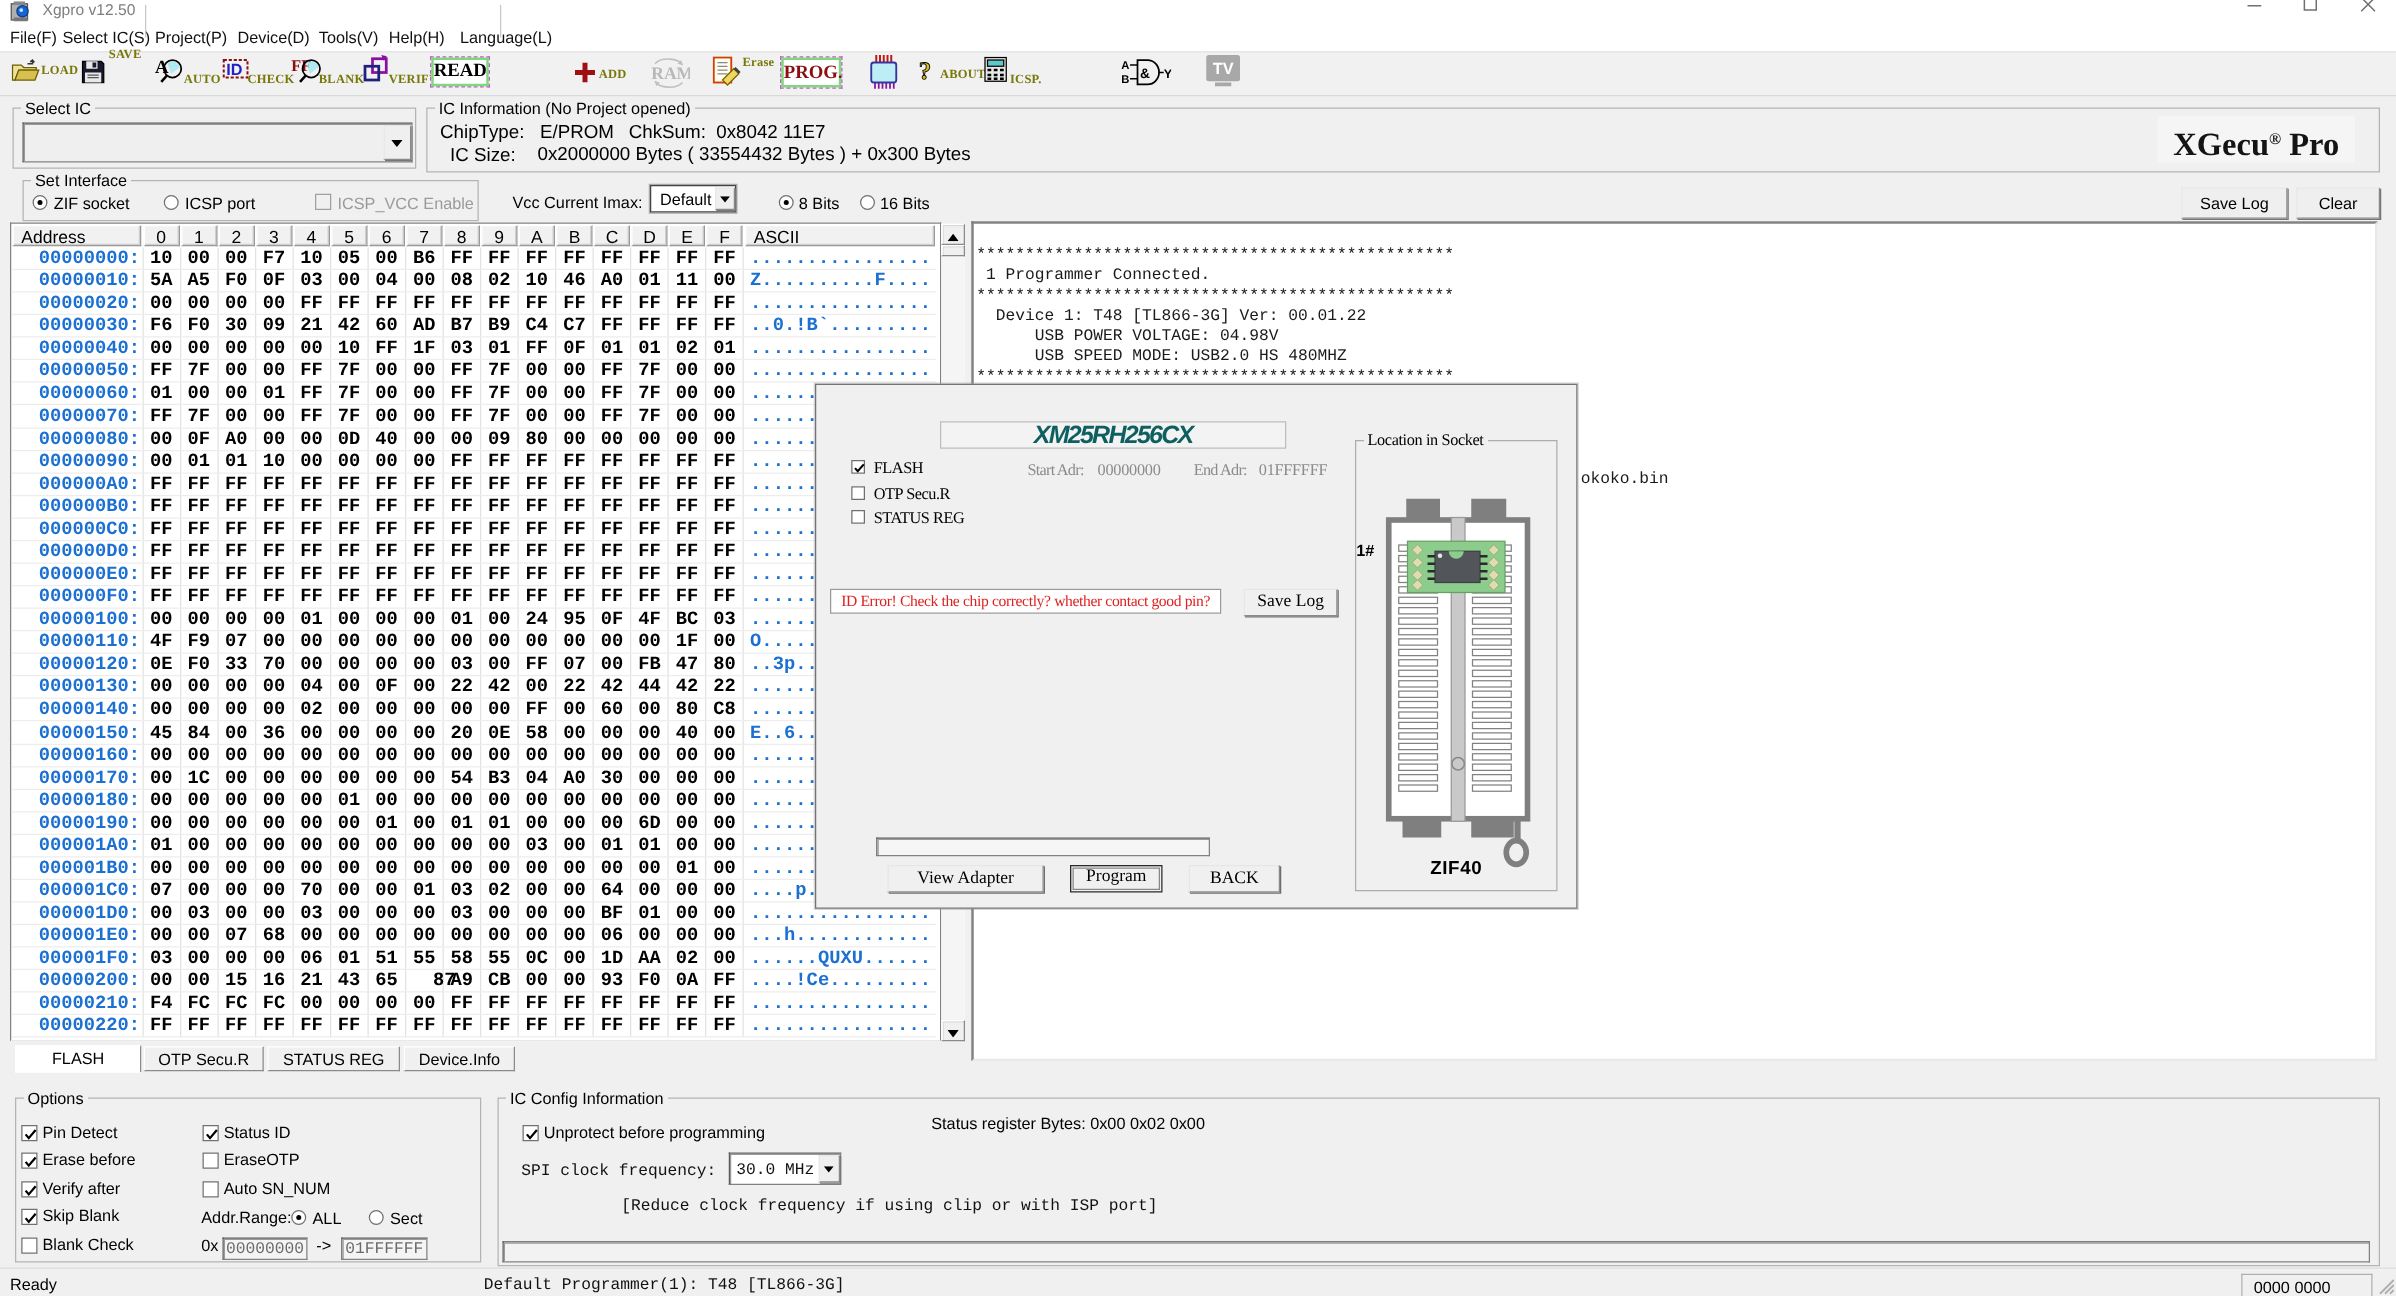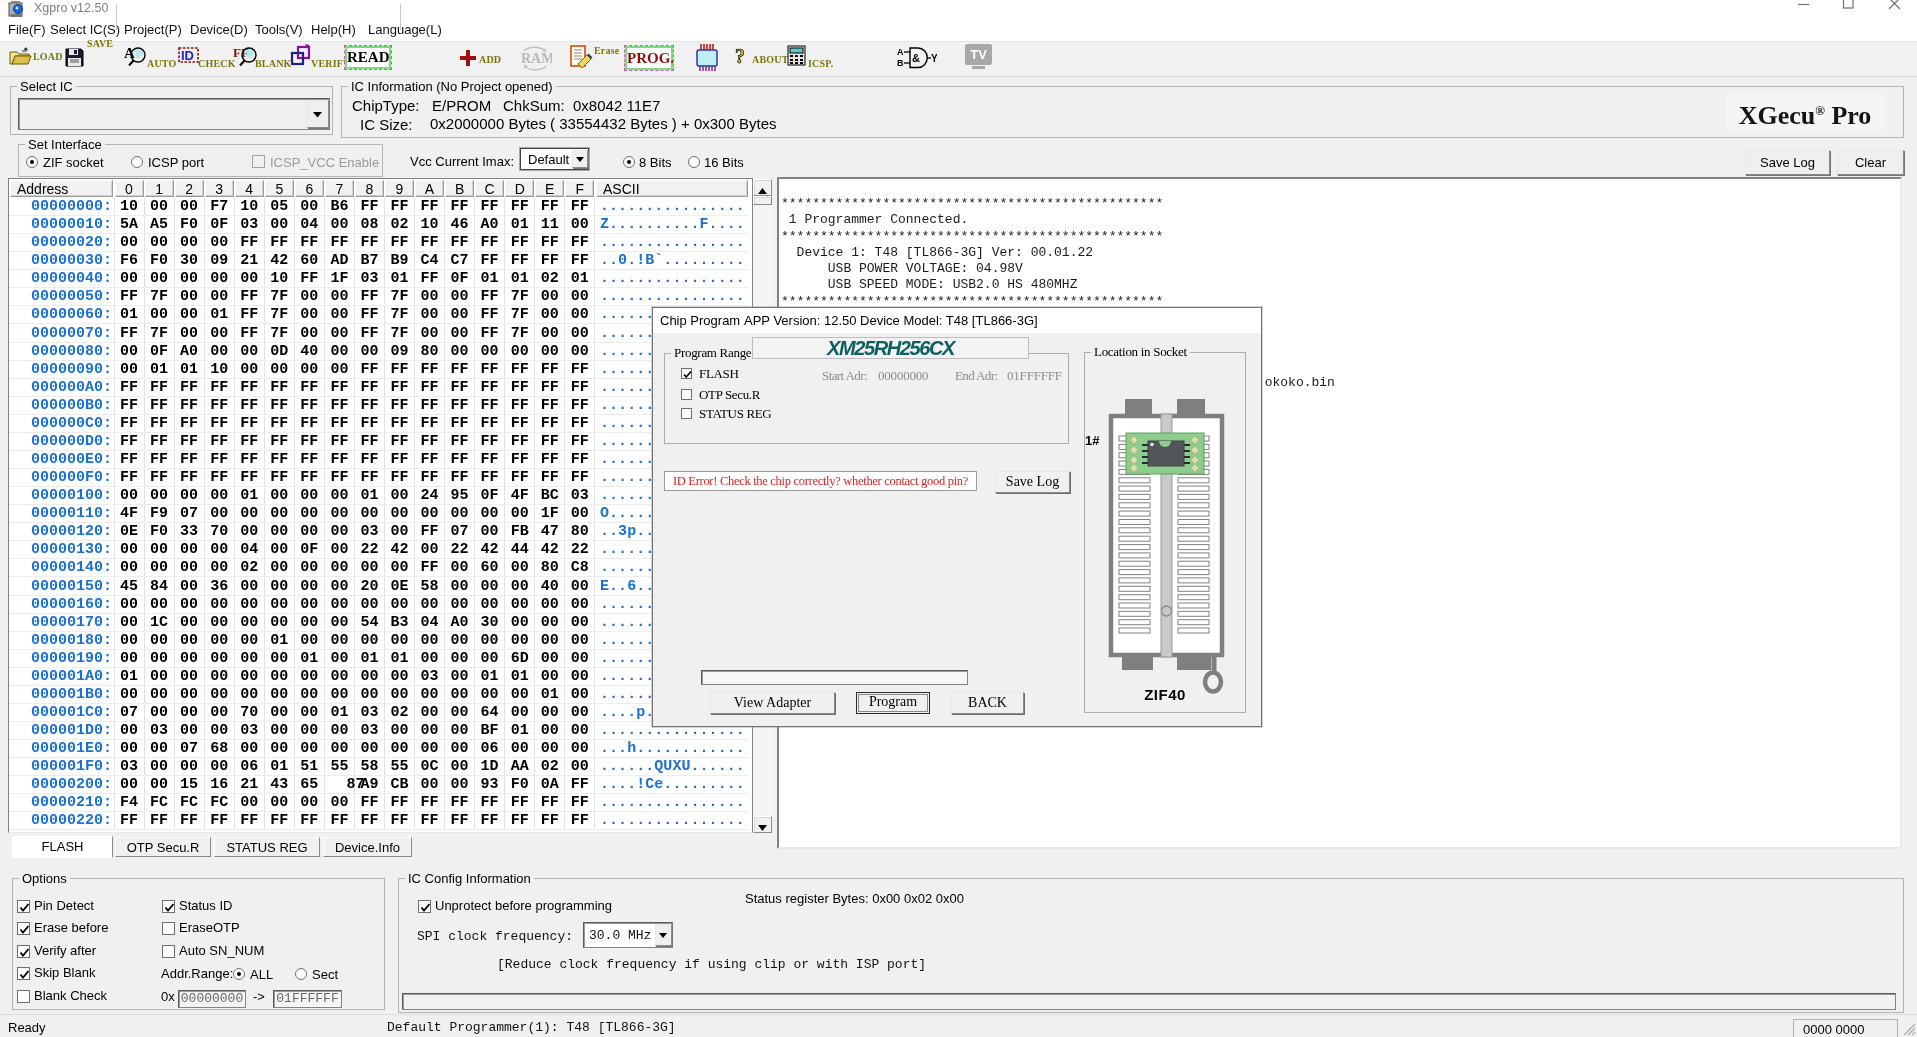--- a/index.html
+++ b/index.html
@@ -1092,27 +1092,20 @@
 <div class="abs" style="left:8px;top:1020px;font-size:13px">Ready</div>
 <div class="mono13 abs" style="left:387px;top:1020px">Default Programmer(1): T48 [TL866-3G]</div>
 <div class="abs" style="left:1793px;top:1019px;width:105px;height:18px;border:1px solid #b0b0b0;
 border-bottom:none;font-size:13px;padding:2px 0 0 9px">0000 0000</div>
 <svg class="abs" style="left:1903px;top:1023px" width="13" height="13" viewBox="0 0 13 13">
 <line x1="12" y1="1" x2="1" y2="12" stroke="#b0b0b0" stroke-width="1.5"></line>
 <line x1="12" y1="5" x2="5" y2="12" stroke="#b0b0b0" stroke-width="1.5"></line>
 <line x1="12" y1="9" x2="9" y2="12" stroke="#b0b0b0" stroke-width="1.5"></line>
   </svg>
 <div id="dlg">
-<div id="dlgtitle">
-      <span style="position:absolute;left:7px;top:5px">Chip Program</span>
-<span style="position:absolute;left:91px;top:5px">APP Version: 12.50 Device Model: T48 [TL866-3G]</span>
-    </div>
-<fieldset style="left:11px;top:37px;width:405px;height:99px;border-color:#adadad">
-      <legend class="serif">Program Range</legend>
-    </fieldset>
 <div class="abs" style="left:99px;top:29px;width:277px;height:22px;background:#f3f3f3;border:1px solid #bdbdbd;
 text-align:center;font-weight:bold;font-style:italic;font-size:20px;line-height:21px;color:#0e5f5f;letter-spacing:-1.4px">XM25RH256CX</div>
 <div class="cb" style="left:28px;top:60px;width:11px;height:11px">
       <svg width="11" height="11">
         <path d="M2 5.5 L4.2 8 L9 2.5" fill="none" stroke="#000" stroke-width="1.7"></path>
       </svg>
     </div>
     <div class="lbl serif" style="left:46px;top:58px;font-size:13px">FLASH</div>
 <div class="cb" style="left:28px;top:81px;width:11px;height:11px"></div>
     <div class="lbl serif" style="left:46px;top:79px;font-size:13px">OTP Secu.R</div>

